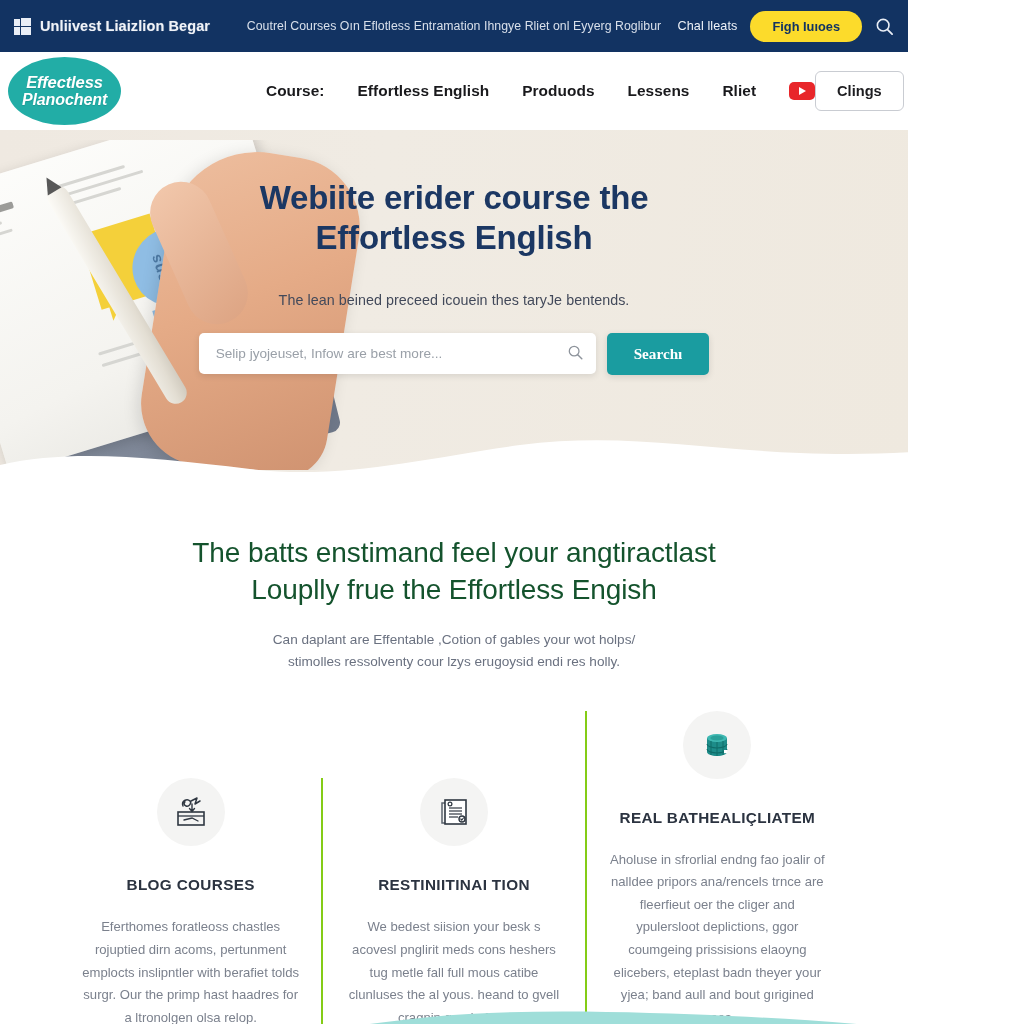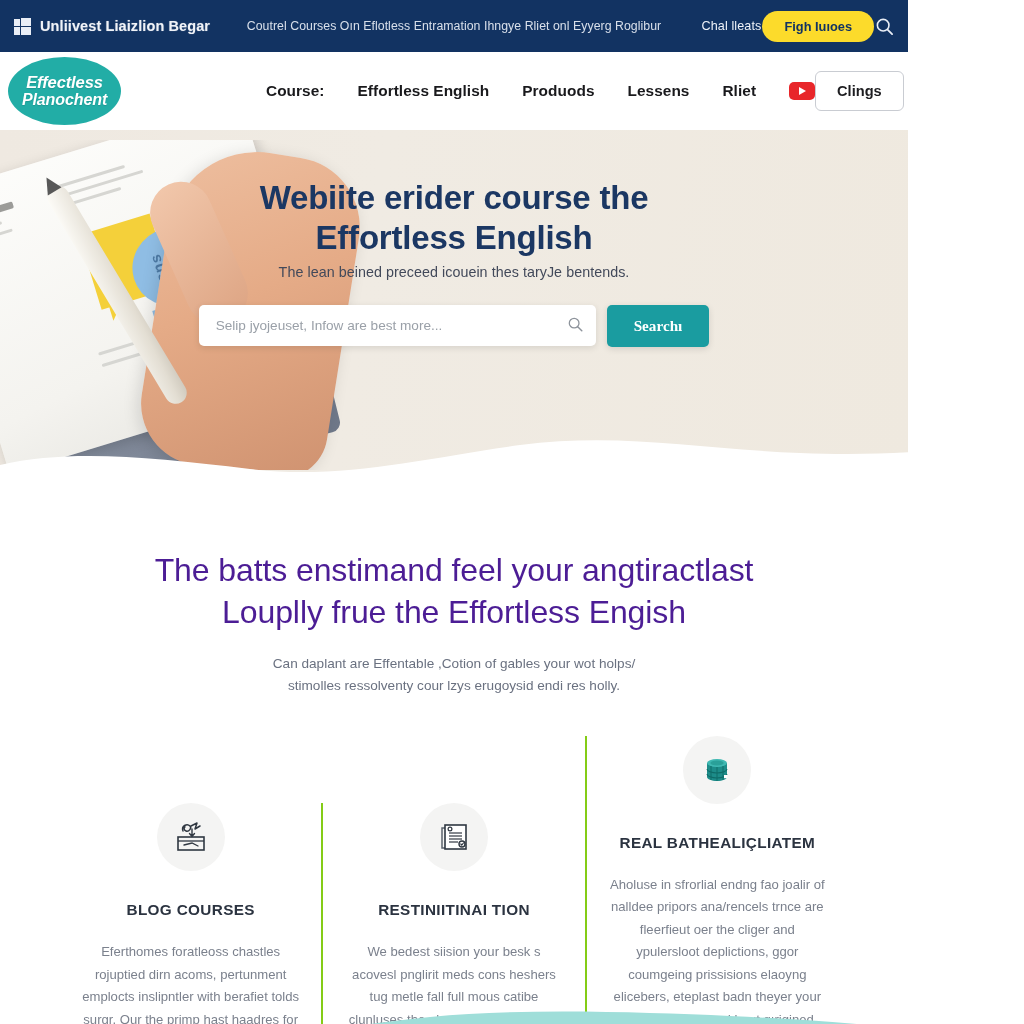--- a/index.html
+++ b/index.html
@@ -43,21 +43,21 @@
   .topbar-center {
     position: absolute; left: 0; right: 0; top: 0; height: 52px;
     display: flex; align-items: center; justify-content: center;
     pointer-events: none;
   }
   .topbar-tagline {
     color: #e4eaf3; font-size: 12.3px; white-space: nowrap;
     letter-spacing: .05px; opacity: .94;
   }
   .topbar-right {
-    margin-left: auto; display: flex; align-items: center; gap: 1px;
+    margin-left: auto; display: flex; align-items: center; gap: 13px;
     flex: 0 0 auto; z-index: 2;
   }
   .topbar-link {
     color: #eef2f8; font-size: 12.6px; white-space: nowrap; cursor: pointer;
     letter-spacing: .1px;
   }
   .topbar-cta {
     background: #fcdb2b;
     color: #123362;
     font-size: 12.8px; font-weight: bold;
@@ -226,21 +226,21 @@
 
   .hero-content {
     position: absolute; left: 0; right: 0; top: 48px;
     text-align: center; z-index: 3;
   }
   .hero-h1 {
     color: #1b3763; font-size: 33px; font-weight: bold;
     line-height: 1.22; letter-spacing: -.2px;
   }
   .hero-sub {
-    margin-top: 5px;
+    margin-top: 33px;
     color: #42495a; font-size: 14.3px; letter-spacing: .05px;
   }
   .hero-searchrow {
     margin-top: 25px;
     display: flex; align-items: center; justify-content: center; gap: 11px;
   }
   .search-field {
     position: relative;
     width: 397px; height: 41px;
     background: #ffffff; border-radius: 5px;
@@ -274,22 +274,22 @@
 
   
   .features {
     position: relative;
     background: #ffffff;
     padding-top: 40px;
     height: 560px;
   }
   .features-h2 {
     text-align: center;
-    color: #4c1d95; font-size: 32px;
-    line-height: 1.32; letter-spacing: -.1px; margin-top: 14px;
+    color: #14532d; font-size: 28px;
+    line-height: 1.32; letter-spacing: -.1px;
   }
   .features-sub {
     margin-top: 20px; text-align: center;
     color: #6a7180; font-size: 13.6px; line-height: 1.62;
   }
   .feature-cols {
     margin-top: 38px;
     display: flex; align-items: flex-end; justify-content: center;
     padding: 0 60px;
   }

